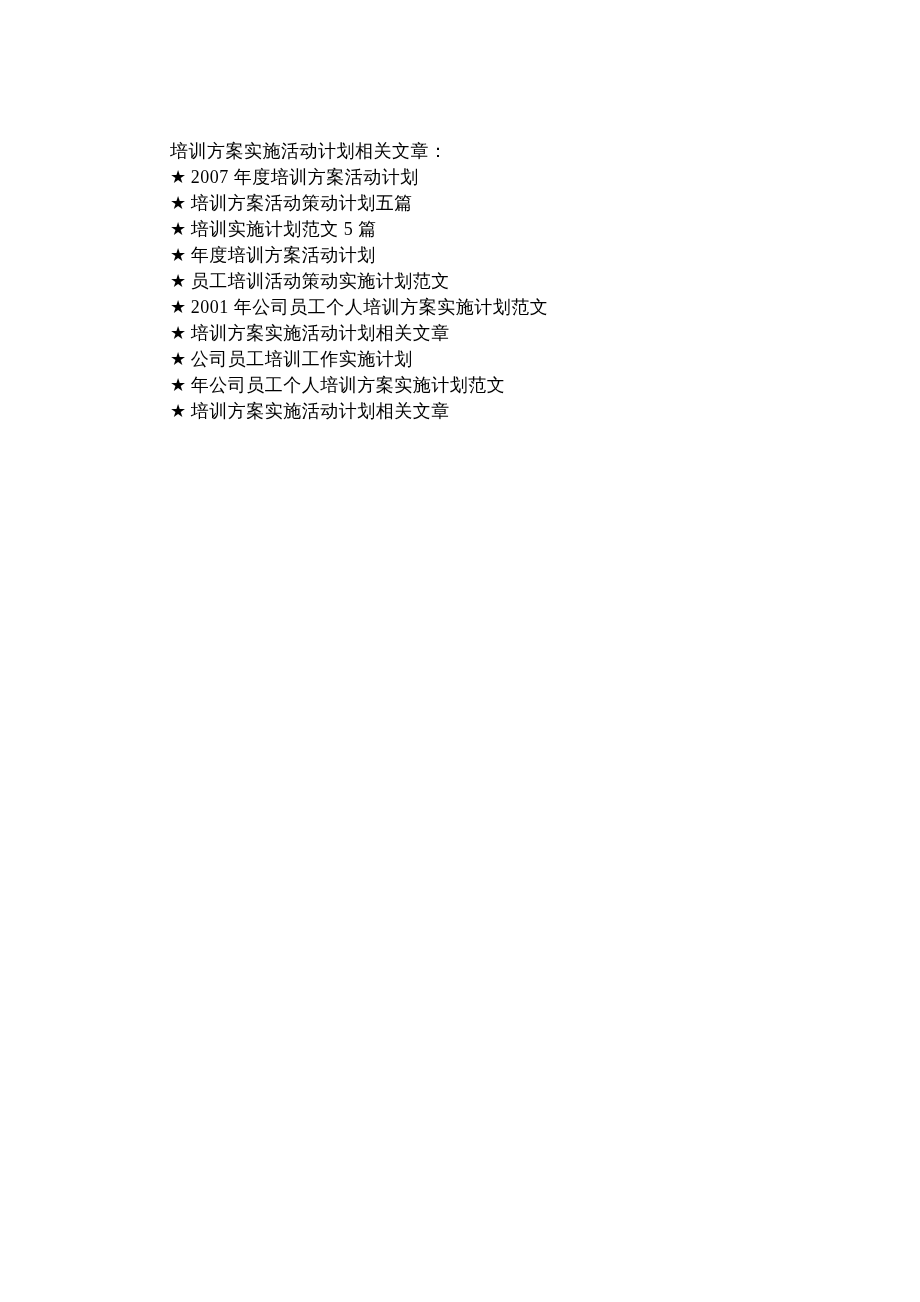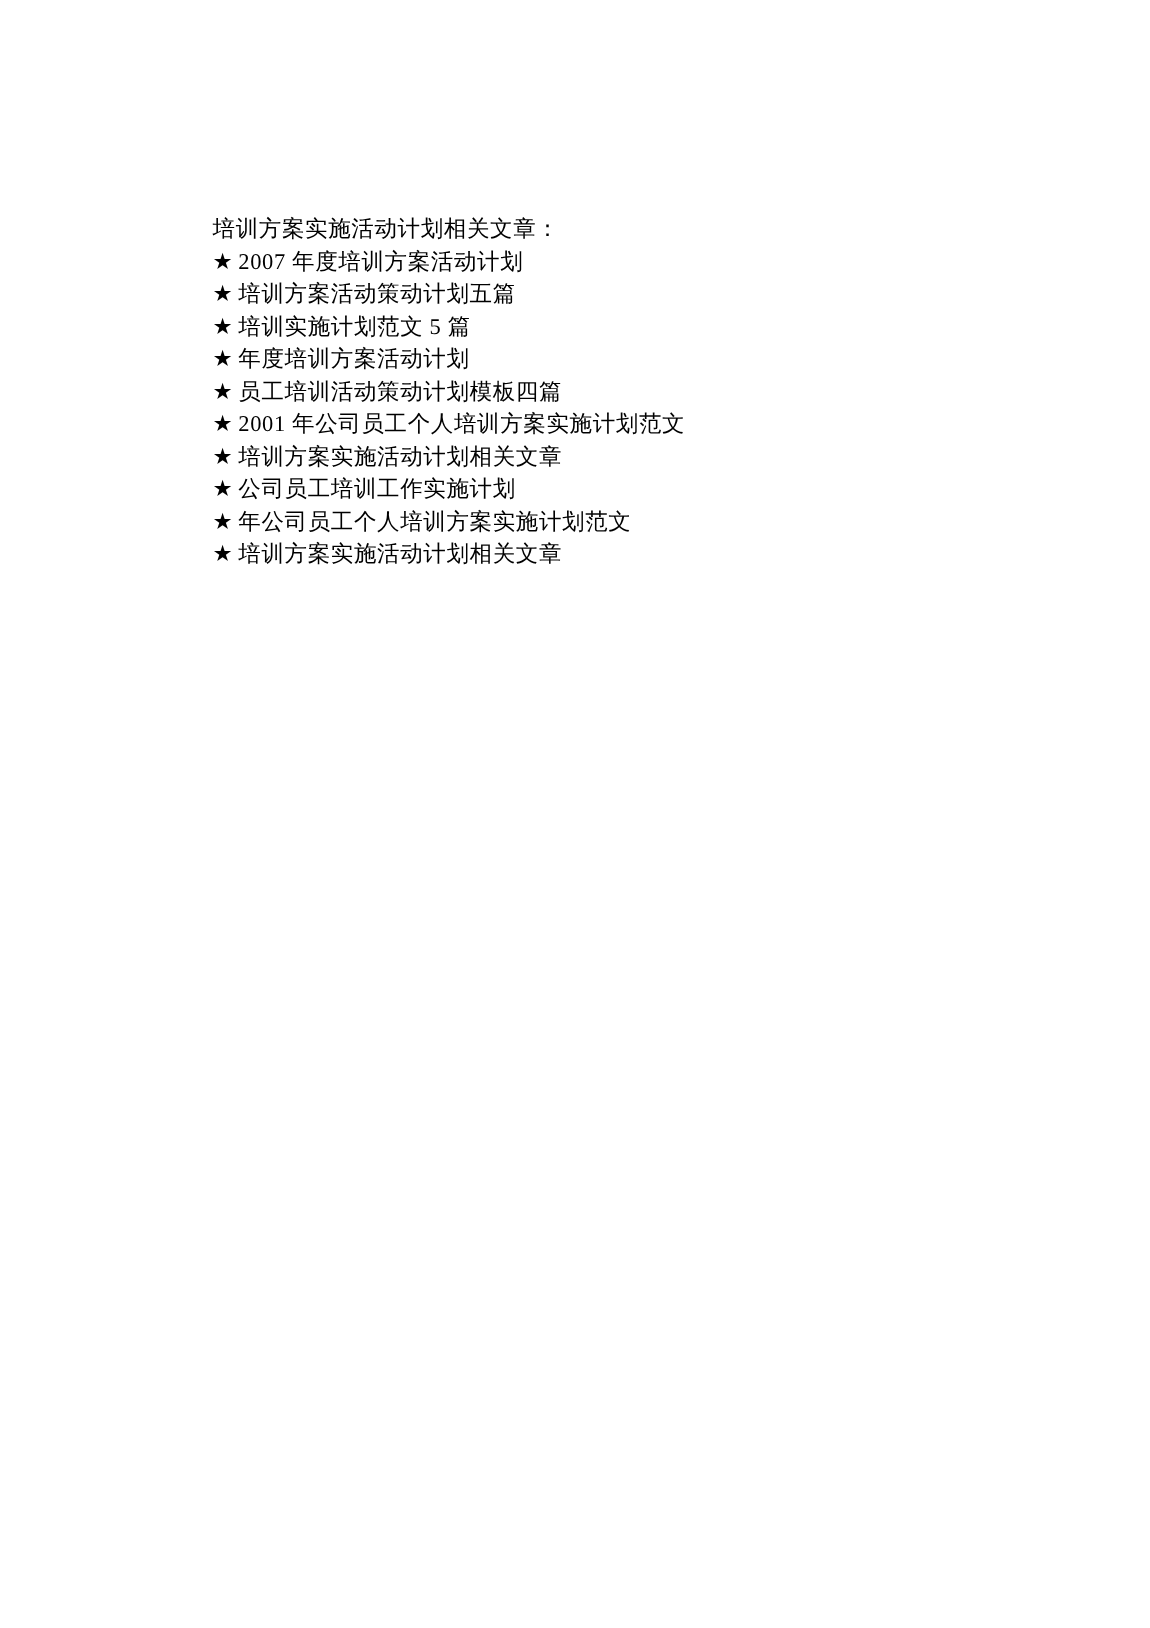--- a/index.html
+++ b/index.html
@@ -11,21 +11,20 @@
       width: 920px;
       height: 1302px;
       background: #ffffff;
       font-family: "SimSun", "宋体", serif;
       color: #000000;
     }
     .page {
       padding-top: 138px;
       padding-left: 170px;
       padding-right: 120px;
-      margin-top: 32px;
     }
     .heading {
       font-size: 18px;
       line-height: 26px;
       letter-spacing: 0.5px;
     }
     .article-list {
       list-style: none;
     }
     .article-item {
@@ -61,21 +60,21 @@
       <li class="article-item">
         <span class="star">★</span>
         <span class="item-text"> 培训实施计划范文 5 篇</span>
       </li>
       <li class="article-item">
         <span class="star">★</span>
         <span class="item-text"> 年度培训方案活动计划</span>
       </li>
       <li class="article-item">
         <span class="star">★</span>
-        <span class="item-text"> 员工培训活动策动计划模板四篇</span>
+        <span class="item-text"> 员工培训活动策动实施计划范文</span>
       </li>
       <li class="article-item">
         <span class="star">★</span>
         <span class="item-text">2001 年公司员工个人培训方案实施计划范文</span>
       </li>
       <li class="article-item">
         <span class="star">★</span>
         <span class="item-text"> 培训方案实施活动计划相关文章</span>
       </li>
       <li class="article-item">

